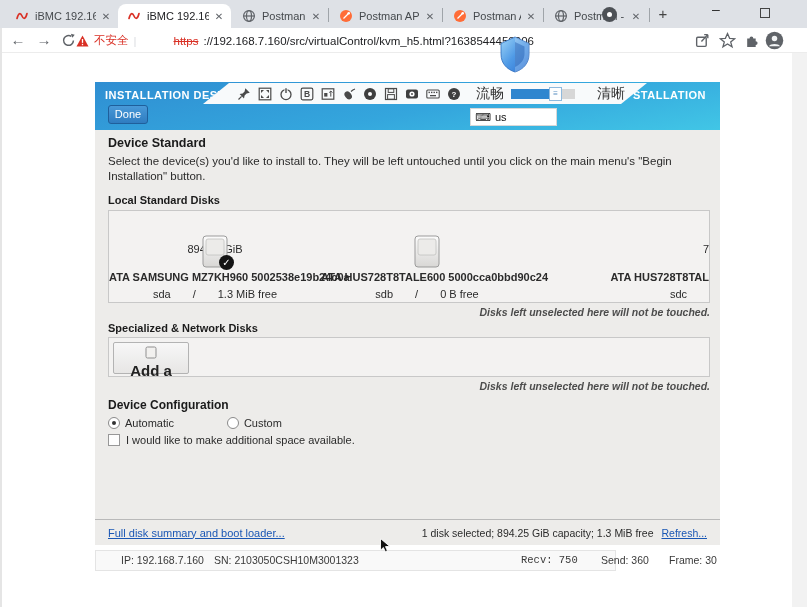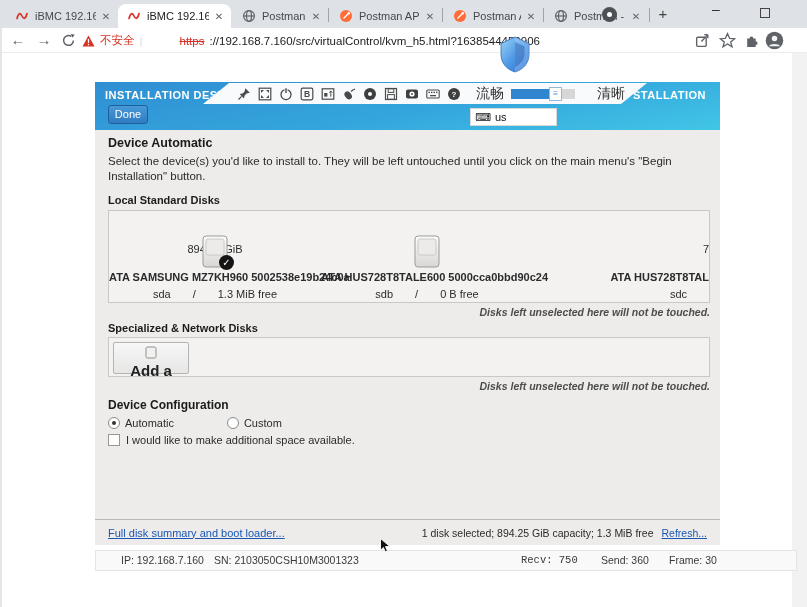--- a/index.html
+++ b/index.html
@@ -20,21 +20,21 @@
               text-align:center;line-height:21px;border-radius:50%;}
   .update-badge{position:absolute;left:602px;top:7px;width:15px;height:15px;border-radius:50%;
                 background:#4d5156;}
   .update-badge::after{content:"";position:absolute;left:5px;top:5px;width:5px;height:5px;border-radius:50%;background:#fff;}
   .win-min{position:absolute;left:704px;top:1px;width:24px;height:24px;color:#333;font-size:14px;text-align:center;}
   .win-max{position:absolute;left:760px;top:8px;width:10px;height:10px;border:1.2px solid #444;}
 
   .navbar{position:absolute;left:0;top:28px;width:807px;height:25px;background:#fff;
           border-bottom:1px solid #ececec;}
   .nav-ic{position:absolute;top:0;height:25px;line-height:24px;font-size:15px;color:#5f6368;text-align:center;width:20px;}
-  .urlbox{position:absolute;left:82px;top:0;height:25px;display:flex;align-items:center;font-size:11.5px;gap:5px;}
+  .urlbox{position:absolute;left:76px;top:0;height:25px;display:flex;align-items:center;font-size:11.5px;gap:5px;}
   .warn-tri{width:13px;height:12px;}
   .warn-text{color:#d93025;}
   .url-sep{color:#dadce0;}
   .scheme{color:#d93025;text-decoration:line-through;padding-left:32px;}
   .url-rest{color:#202124;}
   .nav-right-ic{position:absolute;top:4px;width:17px;height:17px;}
 
   
   .page-scrollbar{position:absolute;left:792px;top:53px;width:15px;height:554px;background:#f2f2f2;}
   .left-edge{position:absolute;left:0;top:28px;width:2px;height:579px;background:#e5e5e5;}
@@ -90,21 +90,21 @@
   .radio.sel::after{content:"";position:absolute;left:3px;top:3px;width:4px;height:4px;border-radius:50%;background:#333;}
   .radio-opt2{margin-left:53px;display:flex;align-items:center;text-align:center;}
   .check-row{position:absolute;left:13px;top:304px;font-size:11px;display:flex;align-items:center;}
   .checkbox{width:12px;height:12px;border:1px solid #979797;background:#fdfdfd;margin-right:6px;}
   .ana-footer{position:absolute;left:0;top:389px;width:625px;height:26px;border-top:1px solid #b9b9b9;
               display:flex;align-items:center;padding:0 13px;font-size:10.5px;}
   .link{color:#1a57b5;text-decoration:underline;}
   .footer-spacer{flex:1;}
   .sel-summary{color:#2b2b2b;margin-right:8px;}
 
-  .kvm-statusbar{position:absolute;left:95px;top:550px;width:702px;height:21px;background:#f9f9f9;
+  .kvm-statusbar{position:absolute;left:95px;top:550px;width:521px;height:21px;background:#f9f9f9;
                  border:1px solid #e4e4e4;font-size:10.5px;color:#3a3a3a;}
   .sb-item{position:absolute;top:3px;white-space:nowrap;}
 
   .cursor{position:absolute;left:380px;top:538px;z-index:20;}
 </style>
 </head>
 <body>
 
 <div class="screen">
 
@@ -287,21 +287,21 @@
         <span class="vq-left">流畅</span>
         <div class="quality-slider">
           <div class="q-fill" style="width: 60%;"></div>
           <div class="q-handle">≡</div>
         </div>
         <span class="vq-right">清晰</span>
       </div>
     </div>
 
     <div class="ana-content">
-      <div class="sec-head" style="top:6px;font-size:12.5px;">Device Automatic</div>
+      <div class="sec-head" style="top:6px;font-size:12.5px;">Device Standard</div>
       <div class="desc">Select the device(s) you'd like to install to.  They will be left untouched until you click on the main menu's "Begin Installation" button.</div>
 
       <div class="sec-head" style="top:64px;font-size:11px;">Local Standard Disks</div>
 
       <div class="disk-panel panel-local">
 
         <div class="disk-tile" style="left:0;width:212px;">
           <div class="disk-size">894.25 GiB</div>
           <div class="disk-iconwrap">
             <svg width="26" height="33" viewBox="0 0 26 33">

